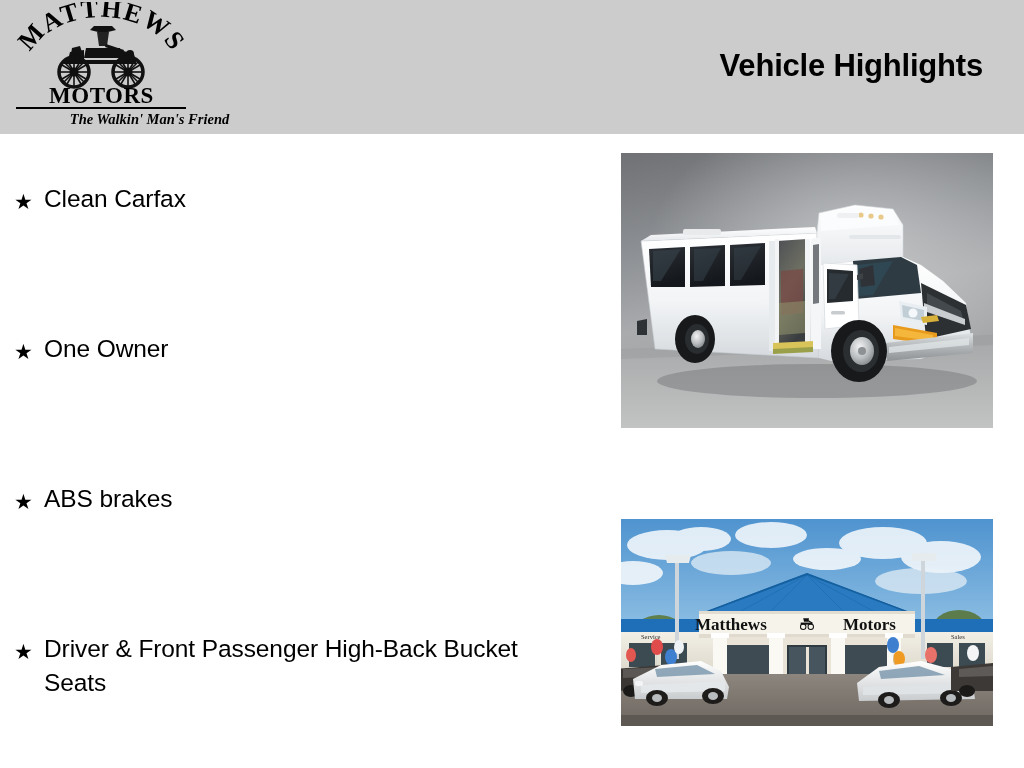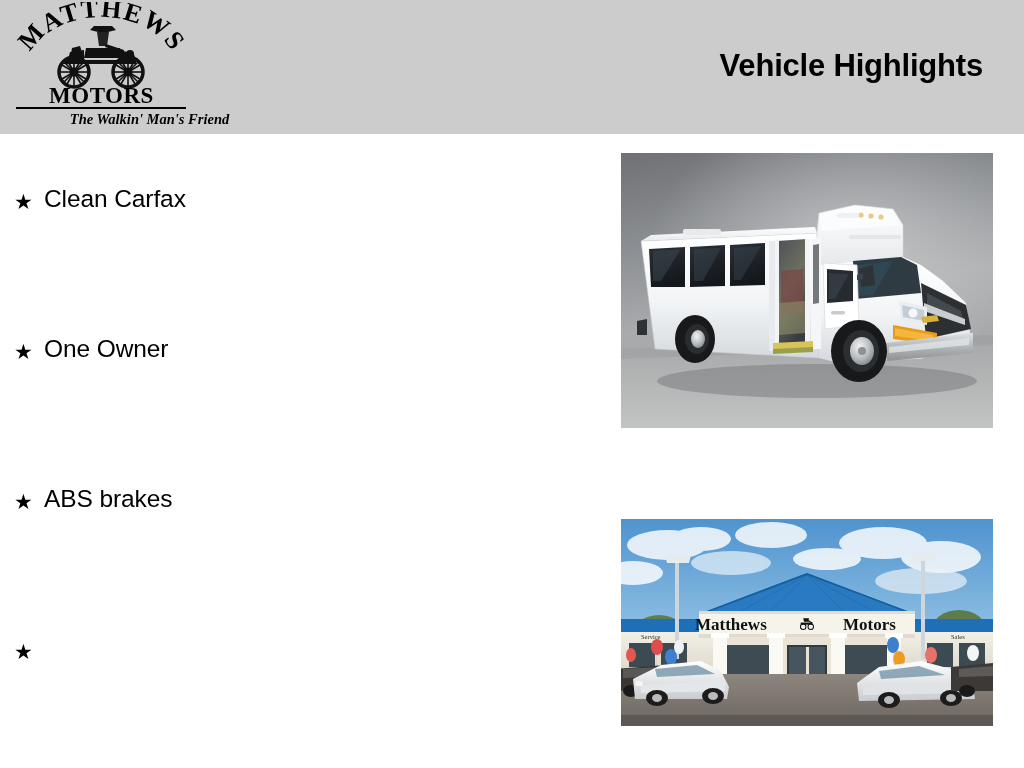--- a/index.html
+++ b/index.html
@@ -244,20 +244,21 @@
     <span class="highlight-label">One Owner</span>
   </div>
 
   <div class="highlight-item">
     <span class="highlight-bullet">★</span>
     <span class="highlight-label">ABS brakes</span>
   </div>
 
   <div class="highlight-item">
     <span class="highlight-bullet">★</span>
+    <span class="highlight-label">Driver &amp; Front Passenger High-Back Bucket Seats</span>
   </div>
 
 </div>
 
 <div id="vehicle-photo">
   <svg width="372" height="275" viewBox="0 0 372 275" xmlns="http://www.w3.org/2000/svg">
     <defs>
       <linearGradient id="studioBg" x1="0" y1="0" x2="0.25" y2="1">
         <stop offset="0%" stop-color="#6f7174"></stop>
         <stop offset="35%" stop-color="#8d9094"></stop>

